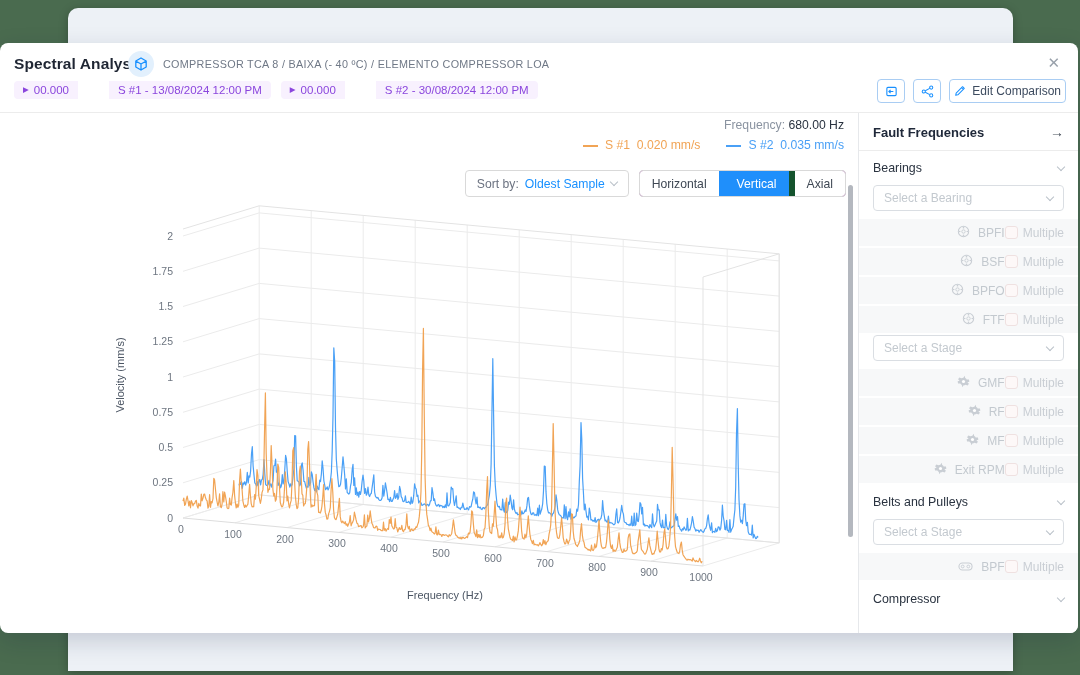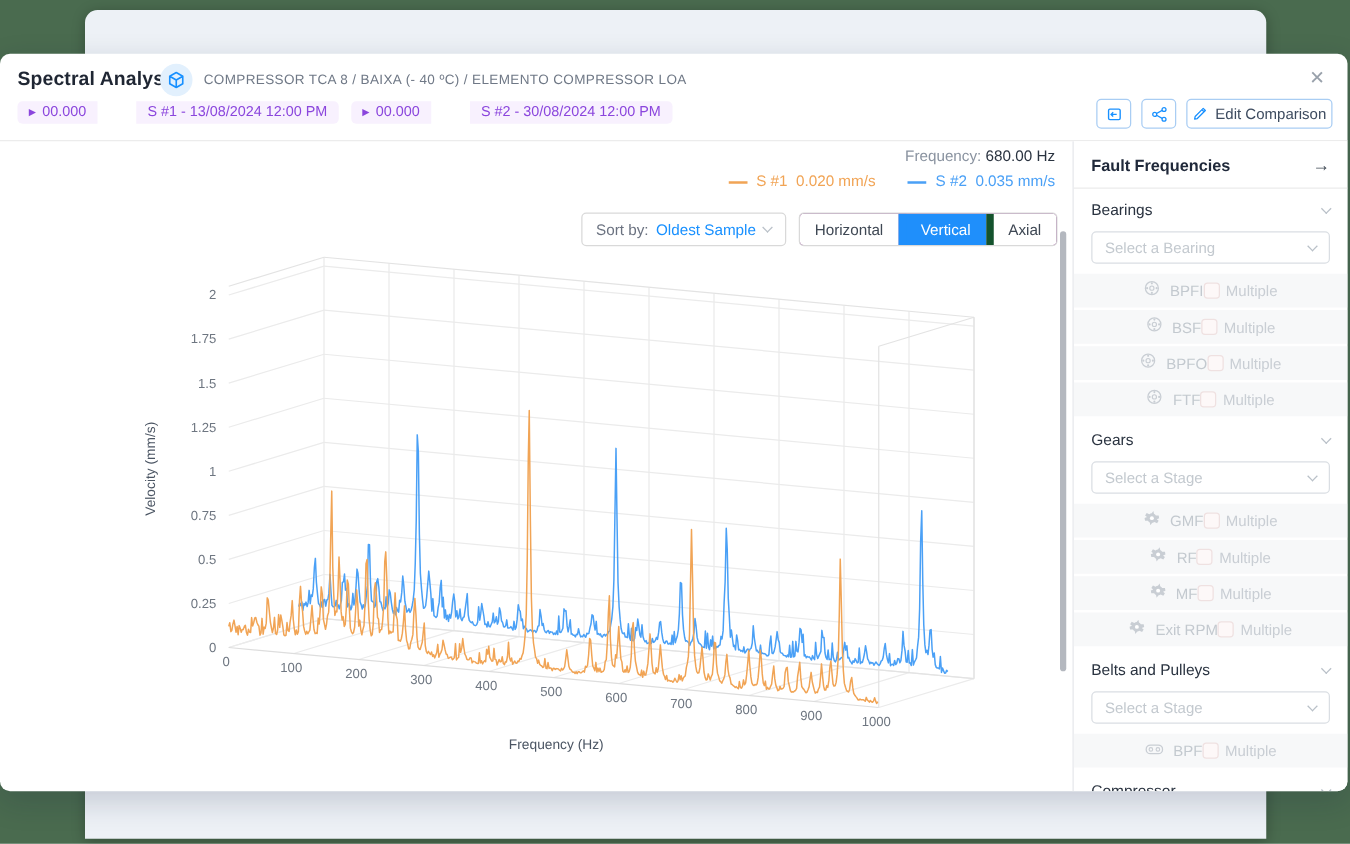--- a/index.html
+++ b/index.html
@@ -72,21 +72,21 @@
   .sidebar { width:220px; height:520px; border-left:1px solid #e6e8eb; overflow:hidden; background:#fff; }
   .sb-head { display:flex; align-items:center; justify-content:space-between; padding:11px 14px 10px;
     border-bottom:1px solid #ececec; }
   .sb-head .t { font-size:13px; font-weight:700; color:#20293a; }
   .sb-head .arrow { color:#434c57; font-size:14px; cursor:pointer; }
   .sec-head { display:flex; align-items:center; justify-content:space-between; padding:10px 14px 8px; cursor:pointer; }
   .sec-head .t { font-size:12.4px; color:#2a3340; }
   .sb-select { position:relative; margin:2px 14px 8px; height:26px; border:1px solid #dadee3; border-radius:4px;
     display:flex; align-items:center; padding:0 24px 0 10px; font-size:12px; color:#c3c9cf; cursor:pointer; background:#fff; }
   .sb-select .caret { position:absolute; right:10px; top:11px; }
-  .f-row { display:flex; align-items:center; justify-content:center; height:27px; margin-bottom:2px;
+  .f-row { display:flex; align-items:center; justify-content:flex-end; height:27px; margin-bottom:2px;
     background:#f7f8f9; padding:0 14px; }
   .f-row .left { display:flex; align-items:center; gap:8px; }
   .f-row .name { font-size:12px; color:#c3c9cf; }
   .f-row .mult { display:flex; align-items:center; gap:5px; font-size:12px; color:#c9ced4; }
   .checkbox { width:13px; height:13px; border:1px solid #efe1e1; background:#fdf8f8; border-radius:3px; }
 </style>
 </head>
 <body>
 
 <div class="app-window"></div>
@@ -332,24 +332,20 @@
                   </svg></span>
                 <span class="name">FTF</span>
               </span>
               <span class="mult">
                 <span class="checkbox"></span>
                 <span>Multiple</span>
               </span>
             </div>
           </div>
           <div>
-            <div class="sec-head">
-              <span class="t">Gears</span>
-              <span class="caret"></span>
-            </div>
             <div class="sb-select">Select a Stage<span class="caret"></span></div>
             <div class="f-row">
               <span class="left">
                 <span><svg width="13" height="13" viewBox="0 0 14 14">
                     <path d="M7 .8 8 3 A4.2 4.2 0 0 1 9.9 4.1 L12.3 3.6 13.2 5.9 11.3 7 13.2 8.1 12.3 10.4 9.9 9.9 A4.2 4.2 0 0 1 8 11 L7 13.2 6 11 A4.2 4.2 0 0 1 4.1 9.9 L1.7 10.4 .8 8.1 2.7 7 .8 5.9 1.7 3.6 4.1 4.1 A4.2 4.2 0 0 1 6 3 Z" transform="rotate(12 7 7)" fill="#c9ced4"></path>
                     <circle cx="7" cy="7" r="1.7" fill="#fff"></circle>
                   </svg></span>
                 <span class="name">GMF</span>
               </span>
               <span class="mult">

